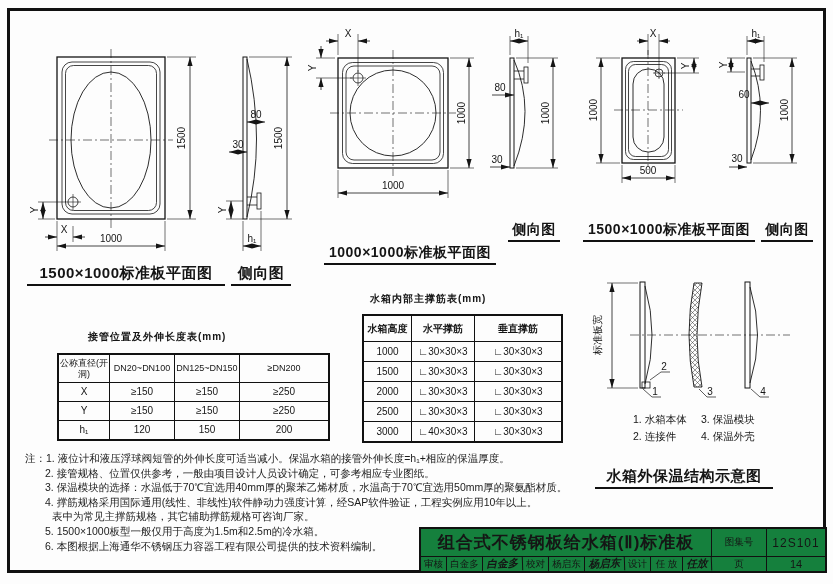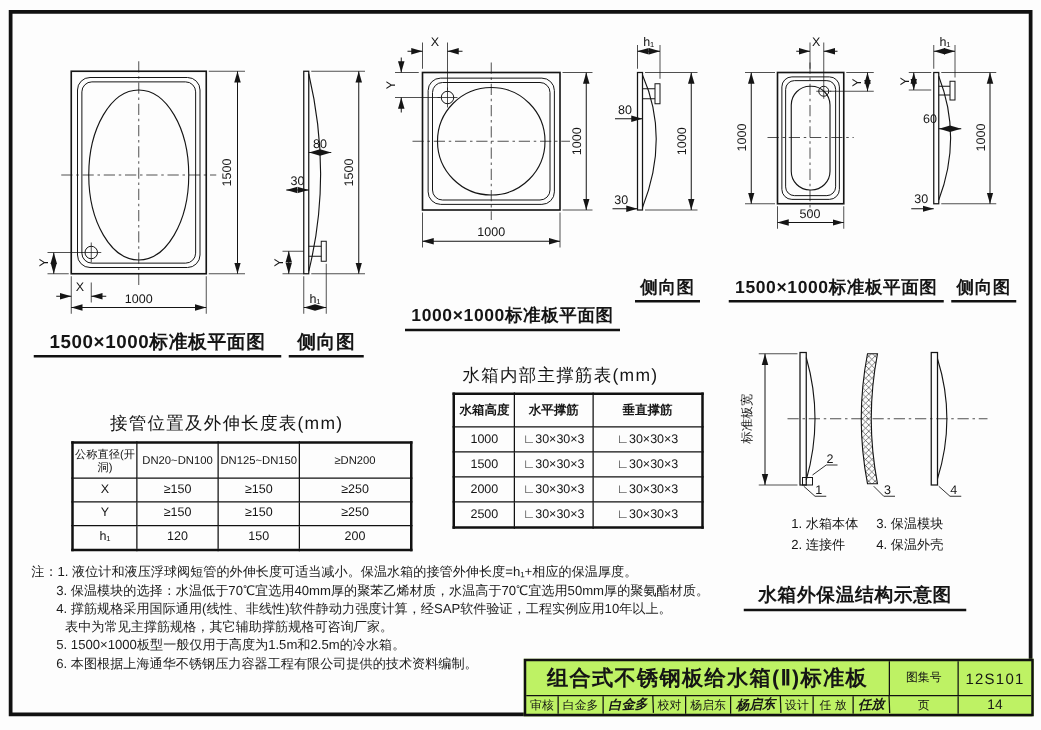--- a/index.html
+++ b/index.html
@@ -2,38 +2,38 @@
 <html><head>
 <meta charset="utf-8">
 <style>
   html,body{margin:0;padding:0;background:#e8e8e8;}
   #sheet{position:relative;width:833px;height:584px;background:#fdfdfd;
          font-family:"Liberation Sans",sans-serif;color:#151515;overflow:hidden;}
   #frame{position:absolute;left:7px;top:8px;width:813px;height:559px;border:3px solid #111;}
   svg text{fill:#151515;}
   .cap{position:absolute;font-weight:bold;font-size:15px;text-align:center;
        border-bottom:2px solid #111;padding-bottom:1px;white-space:nowrap;letter-spacing:.5px;}
-  .tbl-title{position:absolute;font-weight:normal;font-size:14px;white-space:nowrap;letter-spacing:1px;}
+  .tbl-title{position:absolute;font-weight:bold;font-size:10px;white-space:nowrap;letter-spacing:1px;}
   table{border-collapse:collapse;position:absolute;background:#fdfdfd;}
   td,th{border:1px solid #111;text-align:center;vertical-align:middle;
         font-size:10px;font-weight:normal;padding:0 1px;line-height:1.15;}
   #pipe-table{left:57px;top:353px;width:273px;border:2px solid #111;}
   #pipe-table th{height:27px;font-size:9px;}
   #pipe-table td{height:18px;}
   #brace-table{left:362px;top:314px;width:201px;border:2px solid #111;}
   #brace-table th{height:25px;font-weight:bold;}
   #brace-table td{height:19px;}
   #notes{position:absolute;left:25px;top:451px;width:600px;font-size:10.5px;line-height:14.6px;color:#1b1b1b;}
   .note-line{white-space:nowrap;}
   .indent{padding-left:20px;}
   .indent2{padding-left:27px;}
   #legend{position:absolute;left:633px;top:411px;width:160px;font-size:10.5px;line-height:17px;
           display:grid;grid-template-columns:68px 92px;}
   #title-block{position:absolute;left:419px;top:527px;width:408px;height:46px;
-               border:2px solid #111;display:flex;flex-direction:column;background:#bef264;box-sizing:border-box;}
+               border:2px solid #111;display:flex;flex-direction:column;background:#15803d;box-sizing:border-box;}
   .tb-row1{display:flex;height:27px;border-bottom:1px solid #111;}
   .tb-row2{display:flex;flex:1;}
   .tb-cell{border-right:1px solid #111;display:flex;align-items:center;justify-content:center;box-sizing:border-box;}
   .tb-cell:last-child{border-right:none;}
   .tb-title{flex:1;font-size:17px;font-weight:bold;letter-spacing:1px;white-space:nowrap;}
   .tb-atlas-label{width:55px;font-size:9.5px;}
   .tb-atlas-no{width:58px;font-size:12px;letter-spacing:1px;}
   .tb-sm{font-size:9.5px;white-space:nowrap;}
   .sig{font-style:italic;font-weight:bold;font-size:10.5px;transform:rotate(-2deg);}
 </style>
@@ -285,32 +285,38 @@
     <tr>
       <td>2000</td>
       <td>∟30×30×3</td>
       <td>∟30×30×3</td>
     </tr>
     <tr>
       <td>2500</td>
       <td>∟30×30×3</td>
       <td>∟30×30×3</td>
     </tr>
+    <tr>
+      <td>3000</td>
+      <td>∟40×30×3</td>
+      <td>∟30×30×3</td>
+    </tr>
   </tbody>
     </table>
 
   <div id="legend">
     <span>1. 水箱本体</span>
     <span>3. 保温模块</span>
     <span>2. 连接件</span>
     <span>4. 保温外壳</span>
   </div>
 
   <div id="notes">
     <div class="note-line"><span>注：</span><span>1. 液位计和液压浮球阀短管的外伸长度可适当减小。保温水箱的接管外伸长度=h₁+相应的保温厚度。</span></div>
+    <div class="note-line indent">2. 接管规格、位置仅供参考，一般由项目设计人员设计确定，可参考相应专业图纸。</div>
     <div class="note-line indent">3. 保温模块的选择：水温低于70℃宜选用40mm厚的聚苯乙烯材质，水温高于70℃宜选用50mm厚的聚氨酯材质。</div>
     <div class="note-line indent">4. 撑筋规格采用国际通用(线性、非线性)软件静动力强度计算，经SAP软件验证，工程实例应用10年以上。</div>
     <div class="note-line indent2">表中为常见主撑筋规格，其它辅助撑筋规格可咨询厂家。</div>
     <div class="note-line indent">5. 1500×1000板型一般仅用于高度为1.5m和2.5m的冷水箱。</div>
     <div class="note-line indent">6. 本图根据上海通华不锈钢压力容器工程有限公司提供的技术资料编制。</div>
   </div>
 
   <div id="title-block">
     <div class="tb-row1">
       <div class="tb-cell tb-title">组合式不锈钢板给水箱(Ⅱ)标准板</div>

